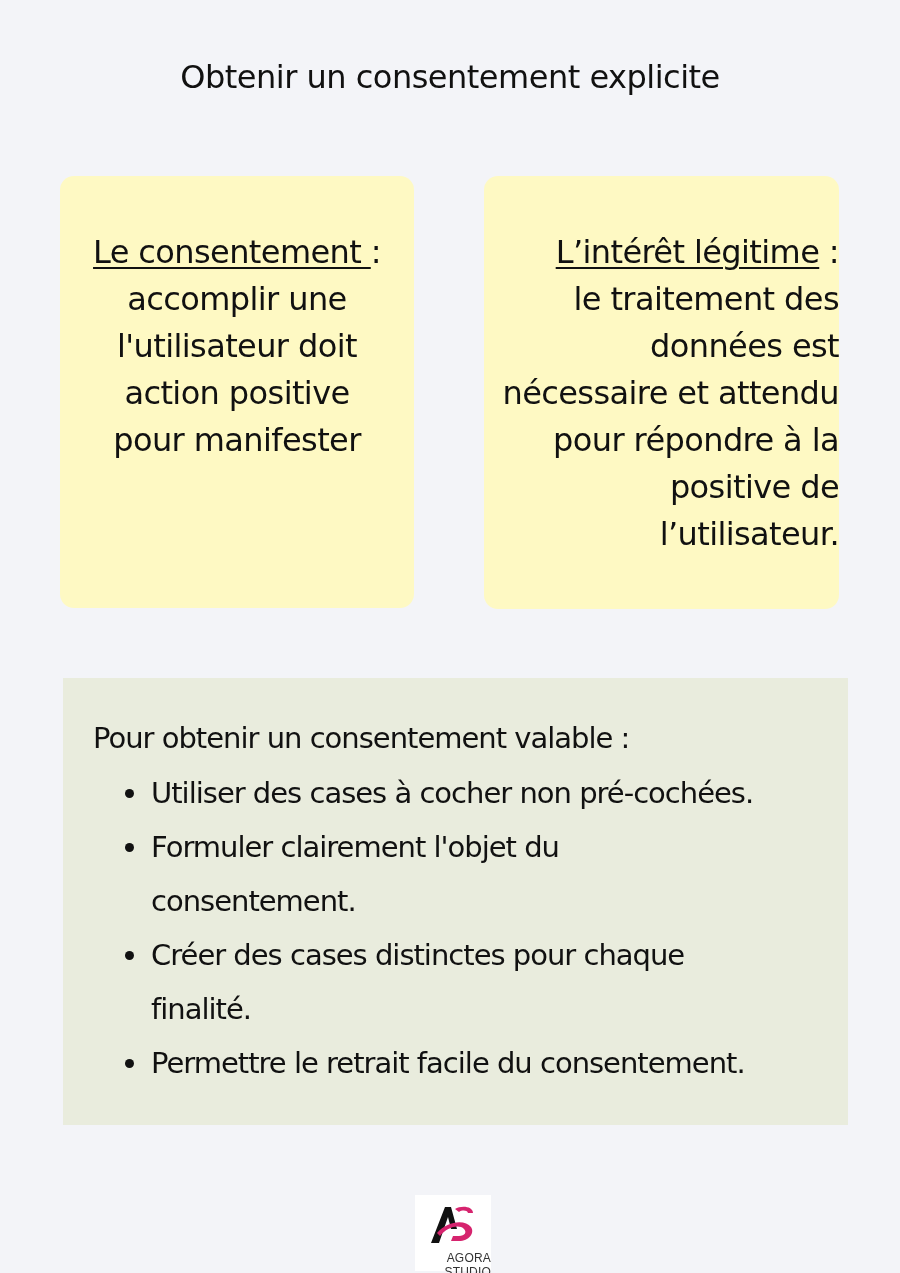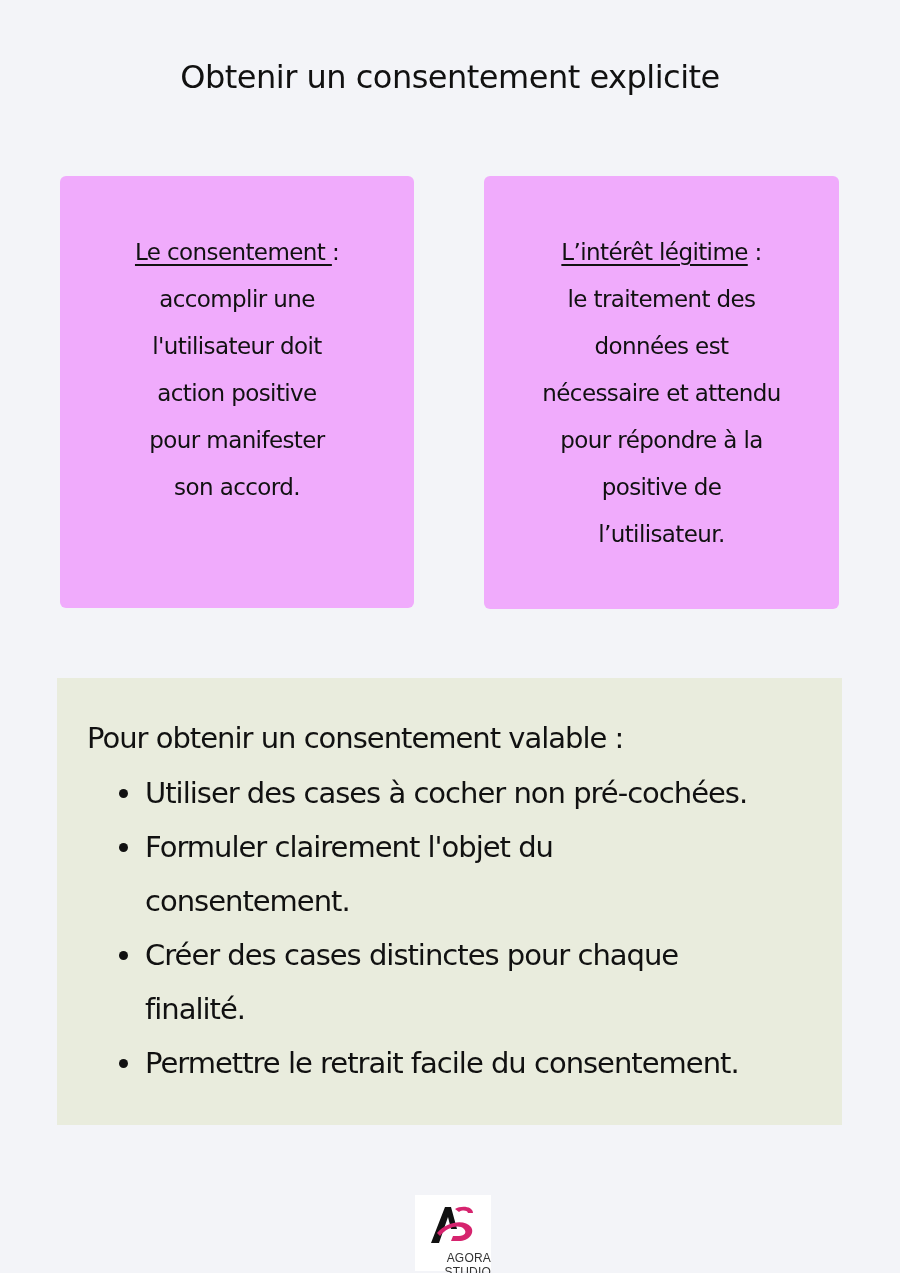--- a/index.html
+++ b/index.html
@@ -13,35 +13,35 @@
     }
     .title {
       position: absolute; top: 58px; left: 0; width: 900px;
       text-align: center;
       font-size: 32px; font-weight: normal;
       letter-spacing: -0.5px;
       margin: 0;
     }
     .card {
       position: absolute;
-      background: #f0abfc;
-      border-radius: 6px;
+      background: #fef9c3;
+      border-radius: 14px;
       box-sizing: border-box;
       text-align: center;
-      font-size: 23px;
+      font-size: 32px;
       line-height: 47px;
       letter-spacing: -0.6px;
     }
     .card-left { left: 60px; top: 176px; width: 354px; height: 432px; padding-top: 228px; }
     .card-right { left: 484px; top: 176px; width: 355px; height: 433px; }
     .card-inner { position: absolute; left: 0; right: 0; top: 53px; }
     .card-heading-term { text-decoration: underline; text-underline-offset: 4px; text-decoration-thickness: 2px; }
     .card-line { display: block; white-space: nowrap; }
     .green-box {
-      position: absolute; left: 57px; top: 678px; width: 785px; height: 447px;
+      position: absolute; left: 63px; top: 678px; width: 785px; height: 447px;
       background: #E9ECDD;
       box-sizing: border-box;
       padding: 38px 0 0 30px;
       font-size: 29px;
       letter-spacing: -1px;
     }
     .green-intro { margin: 0; line-height: 44px; white-space: nowrap; }
     .bullet-list { list-style: none; margin: 6px 0 0 0; padding: 0; }
     .bullet-item { position: relative; padding-left: 58px; line-height: 54px; }
     .bullet-dot {
@@ -58,40 +58,39 @@
       position: absolute; left: 0; width: 76px; top: 56px;
       text-align: right; font-size: 12px; color: #333; letter-spacing: 0.2px;
       font-family: "Liberation Sans", sans-serif;
     }
   </style>
 </head>
 <body>
 
 <h1 class="title">Obtenir un consentement explicite</h1>
 
-<div class="card card-right" style="padding:12px;">
+<div class="card card-right" style="padding:12px;text-align:right;">
   <div class="card-inner" style="top:53px;">
     <span class="card-line"><span class="card-heading-term">L’intérêt légitime</span><span> :</span></span>
     <span class="card-line">le traitement des</span>
     <span class="card-line">données est</span>
     <span class="card-line">nécessaire et attendu</span>
     <span class="card-line">pour répondre à la</span>
     <span class="card-line">positive de</span>
     <span class="card-line">l’utilisateur.</span>
   </div>
 </div>
 
 <div class="card card-left" style="padding:0;">
   <div class="card-inner" style="top:53px;">
     <span class="card-line"><span class="card-heading-term">Le consentement </span><span>:</span></span>
     <span class="card-line">accomplir une</span>
     <span class="card-line">l'utilisateur doit</span>
     <span class="card-line">action positive</span>
     <span class="card-line">pour manifester</span>
-    <span class="card-line">son accord.</span>
   </div>
 </div>
 
 <div class="green-box">
   <p class="green-intro">Pour obtenir un consentement valable :</p>
   <ul class="bullet-list">
     <li class="bullet-item">
       <span class="bullet-dot"></span>
       <span class="bullet-text">Utiliser des cases à cocher non pré-cochées.</span>
     </li>

